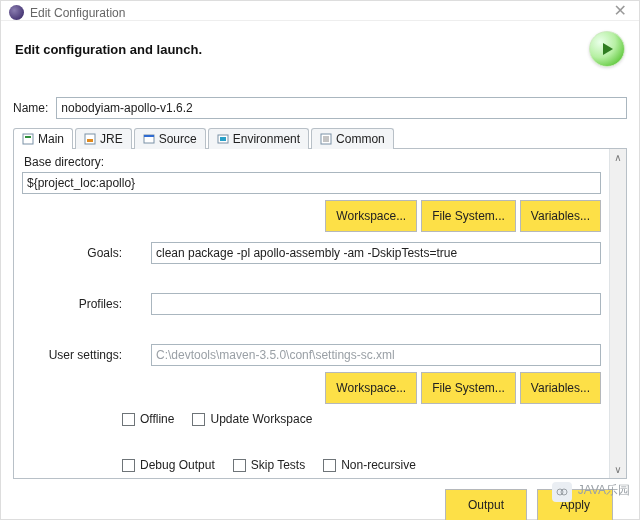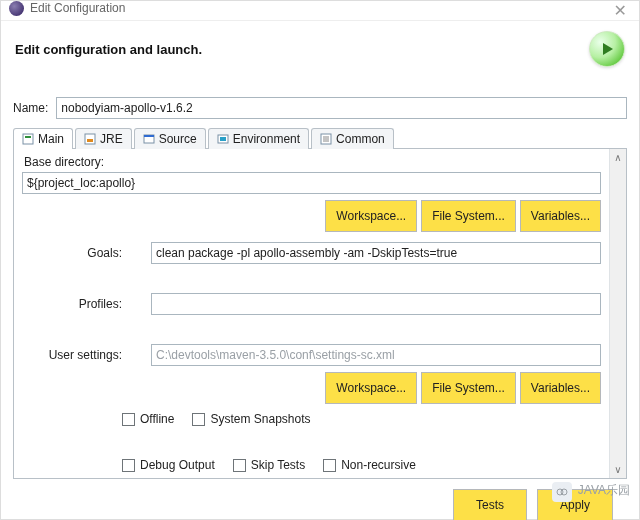--- a/index.html
+++ b/index.html
@@ -8,21 +8,21 @@
     font-family: "Segoe UI", Tahoma, sans-serif;
     font-size: 12px;
     background: #f5f5f5;
     width: 640px;
     height: 520px;
     overflow: hidden;
     color: #222;
   }
   .window { background: #fff; width: 640px; height: 520px; display: flex; flex-direction: column; border: 1px solid #ddd; }
   .titlebar {
-    display: flex; align-items: flex-start; height: 44px; padding: 0 8px;
+    display: flex; align-items: flex-end; height: 44px; padding: 0 8px;
     background: #fff; border-bottom: 1px solid #eee;
   }
   .titlebar .app-icon {
     width: 15px; height: 15px; border-radius: 50%;
     background: radial-gradient(circle at 35% 35%, #8a7db0 0%, #4a3a77 70%, #2b1f50 100%);
     margin-right: 6px;
   }
   .titlebar .title-text { color: #666; font-size: 12px; flex: 1; }
   .titlebar .close { color: #999; font-size: 16px; padding: 0 4px; }
   .banner {
@@ -227,42 +227,42 @@
           <button class="win">Variables...</button>
         </div>
 
         <div class="checks">
           <div class="chk">
             <span class="box"></span>
             <span>Offline</span>
           </div>
           <div class="chk">
             <span class="box"></span>
-            <span>System Snapshots</span>
+            <span>Update Workspace</span>
           </div>
           <div class="chk" style="flex-basis:100%"></div>
           <div class="chk">
             <span class="box"></span>
             <span>Debug Output</span>
           </div>
           <div class="chk">
             <span class="box"></span>
             <span>Skip Tests</span>
           </div>
           <div class="chk">
             <span class="box"></span>
             <span>Non-recursive</span>
           </div>
         </div>
 
       </div>
     </div>
 
     <div class="footer-buttons">
-      <button class="win wide">Tests</button>
+      <button class="win wide">Output</button>
       <button class="win wide">Apply</button>
     </div>
 
   </div>
 
   <div class="bottombar">
     <div class="help-ico">?</div>
     <div style="flex:1"></div>
     <button class="win default">Run</button>
     <button class="win wide" style="margin-left:10px; color:#999">&nbsp;</button>

